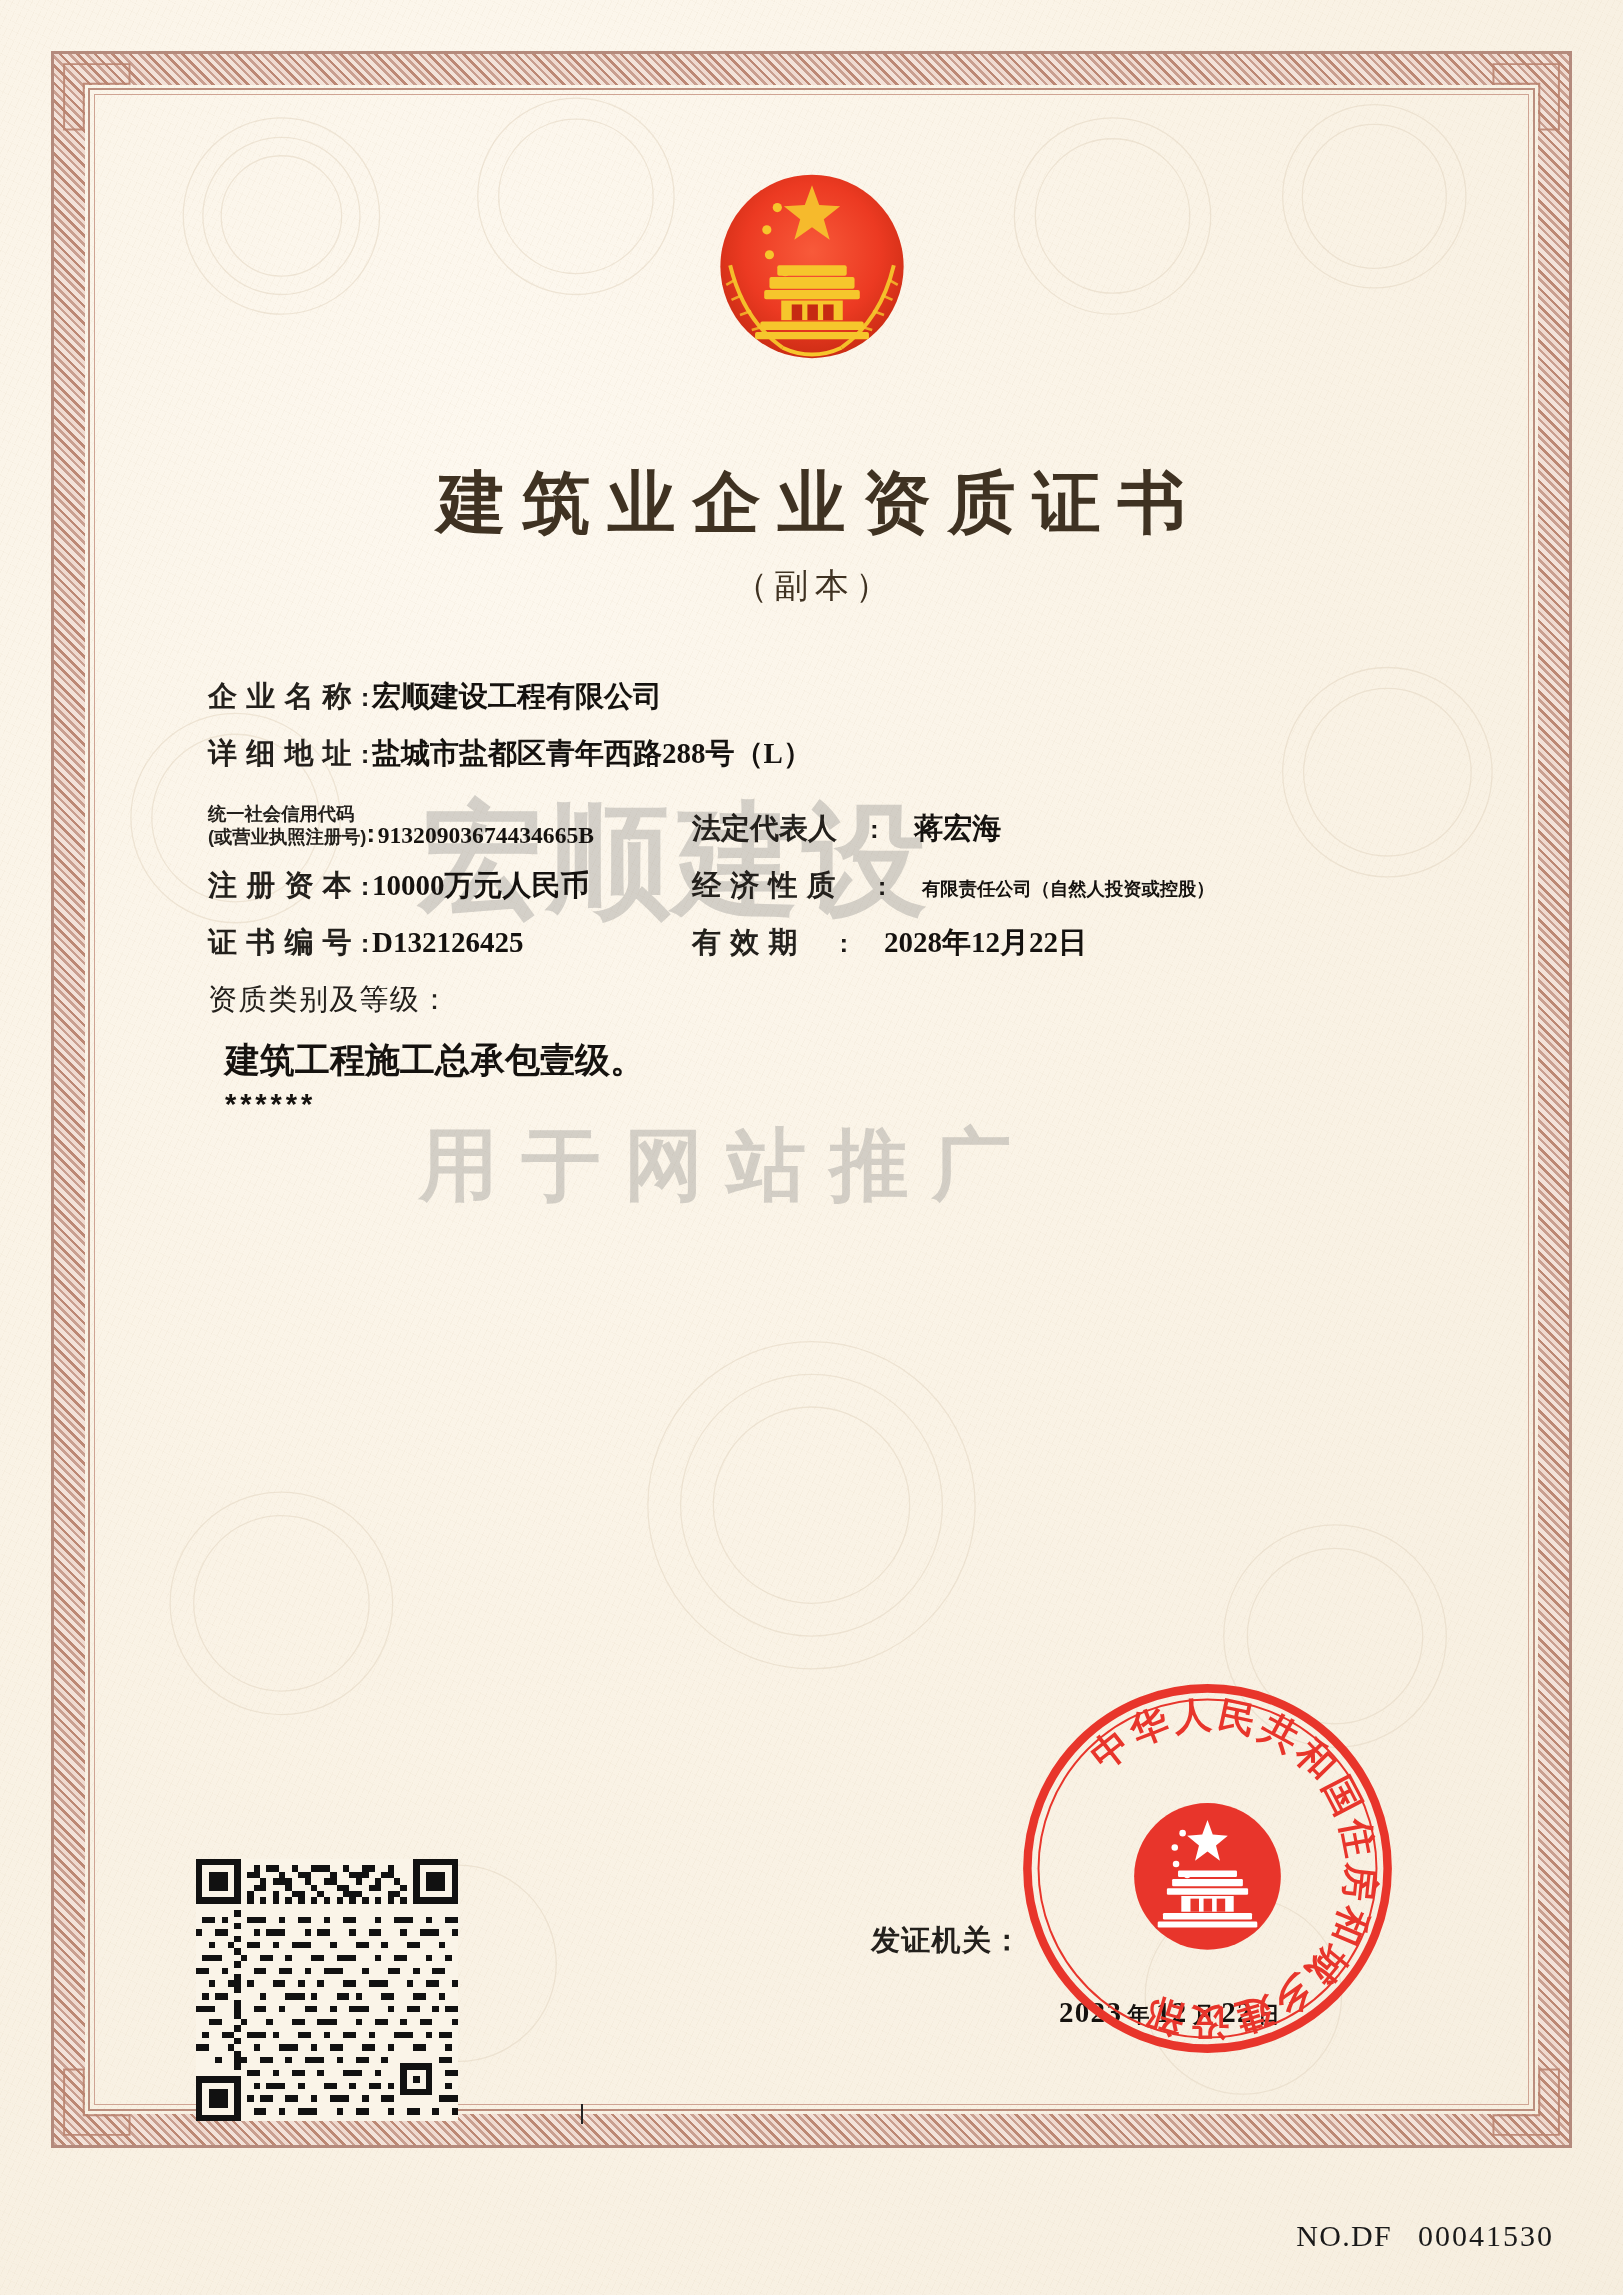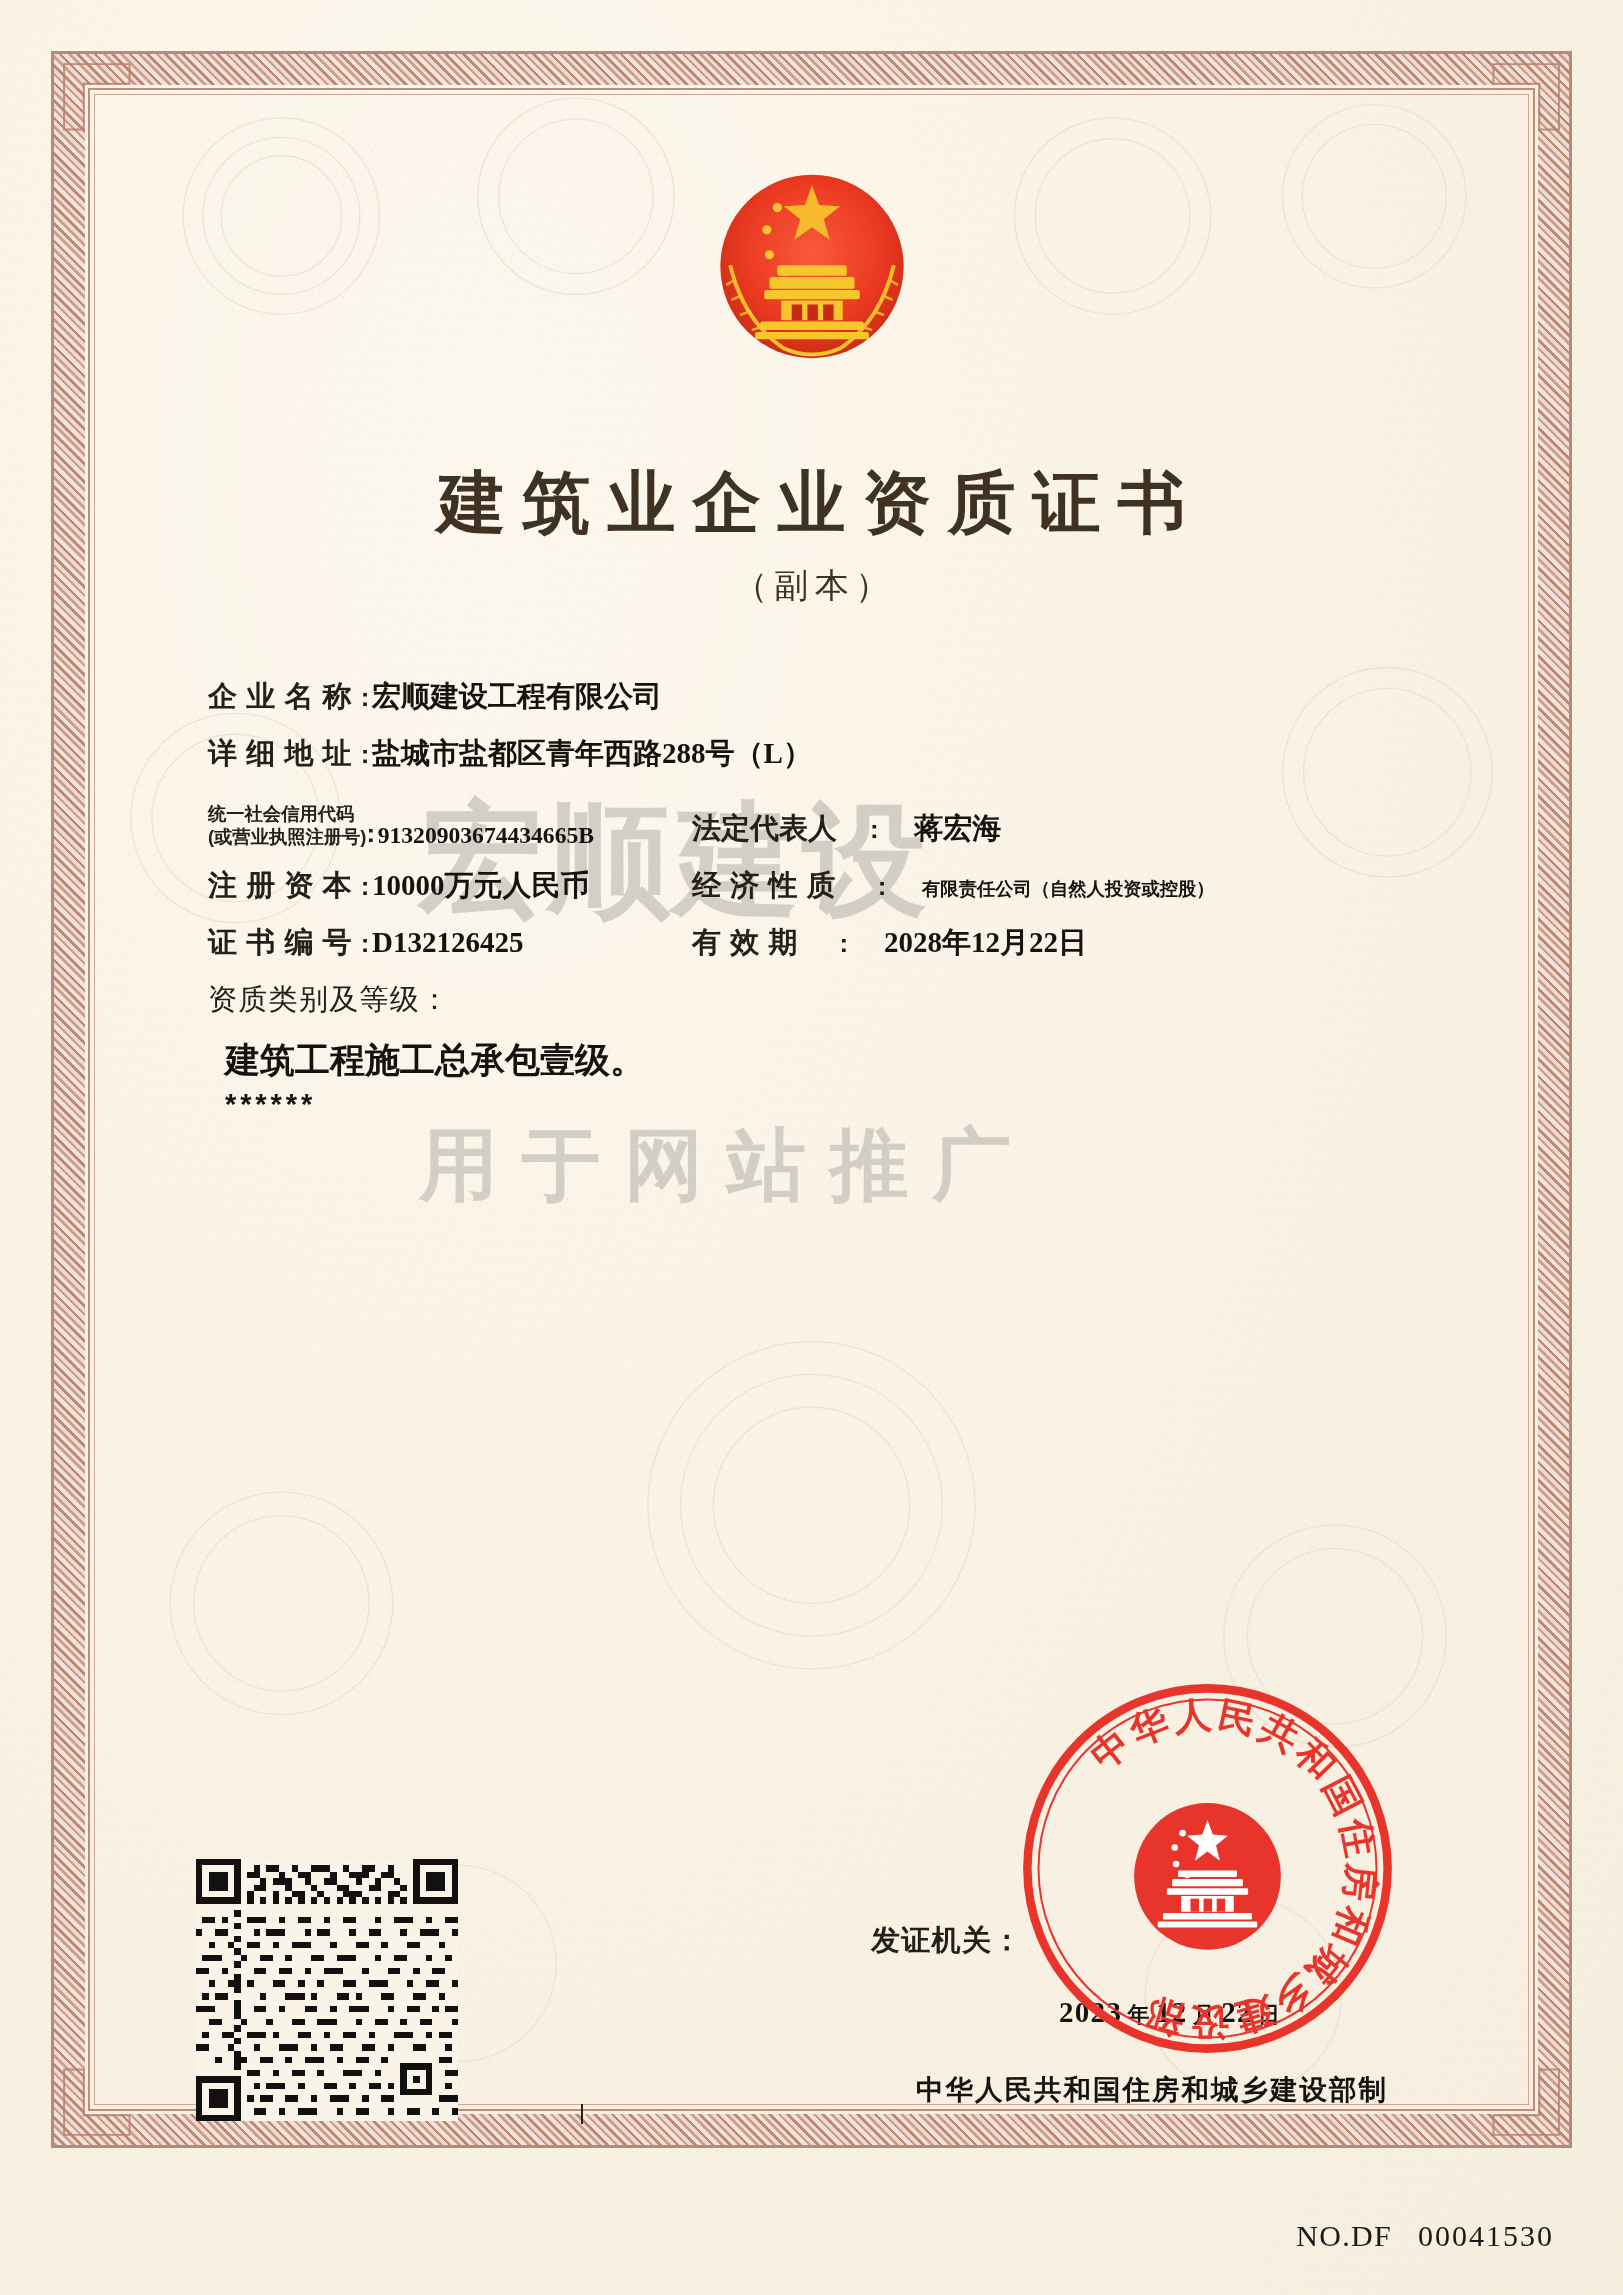--- a/index.html
+++ b/index.html
@@ -485,21 +485,20 @@
     <div class="qual-body">建筑工程施工总承包壹级。</div>
     <div class="qual-stars">******</div>
   </div>
 
   <div class="issuer-row">发证机关：</div>
 
   <div class="issue-date">
     <span>2023</span><span class="u">年</span><span>12</span><span class="u">月</span><span>22</span><span class="u">日</span>
   </div>
 
-  <div class="maker">中华人民共和国住房和城乡建设部制</div>
 
   <svg class="seal" viewBox="0 0 600 600">
     <g stroke="#e8352b" fill="none">
       <circle cx="300" cy="300" r="275" stroke-width="13"></circle>
       <circle cx="300" cy="300" r="258" stroke-width="3"></circle>
     </g>
     <defs>
       <path id="sealArc" d="M 300,300 m -215,0 a 215,215 0 1,1 430,0 a 215,215 0 1,1 -430,0"></path>
     </defs>
     <text font-family="'Liberation Sans','DejaVu Sans',sans-serif" font-size="57" font-weight="bold" fill="#e8352b" letter-spacing="6">

